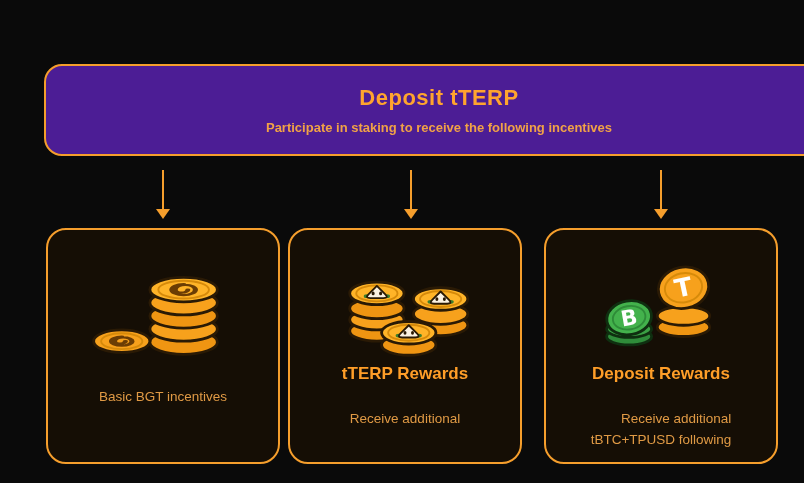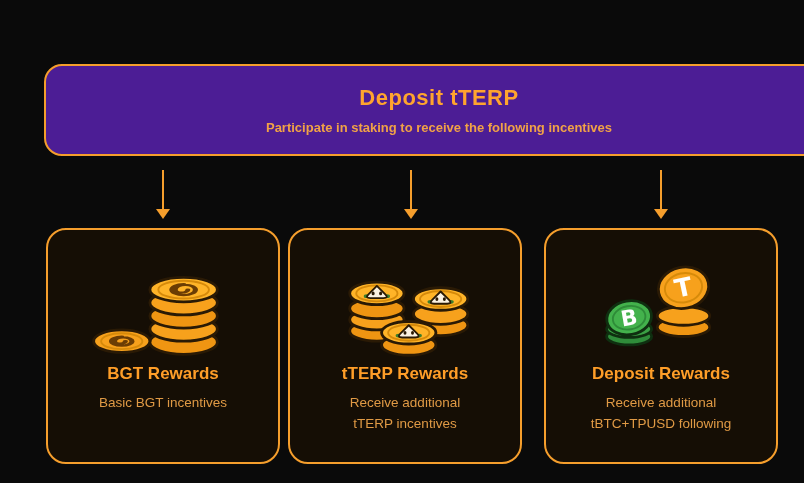--- a/index.html
+++ b/index.html
@@ -15,21 +15,21 @@
   .arrow-line{width:2px;height:39px;background:#f59e2c;}
   .arrow-head{width:0;height:0;border-left:7px solid transparent;border-right:7px solid transparent;border-top:10px solid #f59e2c;}
   #a1{left:155px}#a2{left:403px}#a3{left:653px}
 
   .reward-card{position:absolute;top:228px;width:234px;height:236px;box-sizing:border-box;
     border:2px solid #f59e2c;border-radius:20px;background:#150e05;
     display:flex;flex-direction:column;align-items:center;}
   #c1{left:46px}#c2{left:288px}#c3{left:544px}
   .card-icon{margin-top:20px;height:112px;display:flex;align-items:center;justify-content:center;}
   .card-title{color:#ff9e28;font-size:17px;font-weight:700;margin-top:2px;}
-  .card-desc{margin-top:8px;color:#e09a45;font-size:13.5px;line-height:21px;text-align:center;}
+  .card-desc{margin-top:24px;color:#e09a45;font-size:13.5px;line-height:21px;text-align:right;}
 </style>
 </head>
 <body>
 
 <div class="stage">
 
   <div class="header-card">
     <div class="header-title">Deposit tTERP</div>
     <div class="header-subtitle">Participate in staking to receive the following incentives</div>
   </div>
@@ -61,21 +61,20 @@
           <path d="M 0 -14 A 14 14 0 1 0 14 0 A 10 10 0 1 0 -10 0 A 5 5 0 1 0 5 0" fill="none" stroke="#6b3d04" stroke-width="6" stroke-linecap="round"></path>
         </g>
 
         <ellipse cx="36" cy="93" rx="30" ry="12" fill="#f7a11c" stroke="#2a1a05" stroke-width="3"></ellipse>
         <ellipse cx="36" cy="93" rx="22" ry="8.5" fill="none" stroke="#d68a0a" stroke-width="2"></ellipse>
         <g transform="translate(36,93) scale(0.78,0.34)">
           <path d="M 0 -14 A 14 14 0 1 0 14 0 A 10 10 0 1 0 -10 0 A 5 5 0 1 0 5 0" fill="none" stroke="#6b3d04" stroke-width="7" stroke-linecap="round"></path>
         </g>
       </svg>
     </div>
-    <div class="card-title">BGT Rewards</div>
     <div class="card-desc">
       <div>Basic BGT incentives</div>
       <div></div>
     </div>
   </div>
 
   <div class="reward-card" id="c2">
     <div class="card-icon">
       <svg width="150" height="105" viewBox="0 0 160 112">
 
@@ -112,21 +111,20 @@
           <ellipse cx="11" cy="3" rx="3" ry="2" fill="#3c7e2d"></ellipse>
           <path d="M 0 -8 L 9 1 Q 13 5 7 5 L -7 5 Q -13 5 -9 1 Z" fill="#fbf2e2" stroke="#2a1a05" stroke-width="2" stroke-linejoin="round"></path>
           <ellipse cx="-4" cy="0" rx="1.6" ry="2" fill="#2a1a05"></ellipse>
           <ellipse cx="4" cy="0" rx="1.6" ry="2" fill="#2a1a05"></ellipse>
         </g>
       </svg>
     </div>
     <div class="card-title">tTERP Rewards</div>
     <div class="card-desc">
       <div>Receive additional</div>
-      <div>tTERP incentives</div>
     </div>
   </div>
 
   <div class="reward-card" id="c3">
     <div class="card-icon">
       <svg width="150" height="105" viewBox="0 0 160 112">
 
         <ellipse cx="104" cy="78" rx="28" ry="10" fill="#ef9512" stroke="#2a1a05" stroke-width="3"></ellipse>
         <ellipse cx="104" cy="66" rx="28" ry="10" fill="#f7a11c" stroke="#2a1a05" stroke-width="3"></ellipse>
         <g transform="rotate(-12 104 36)">

